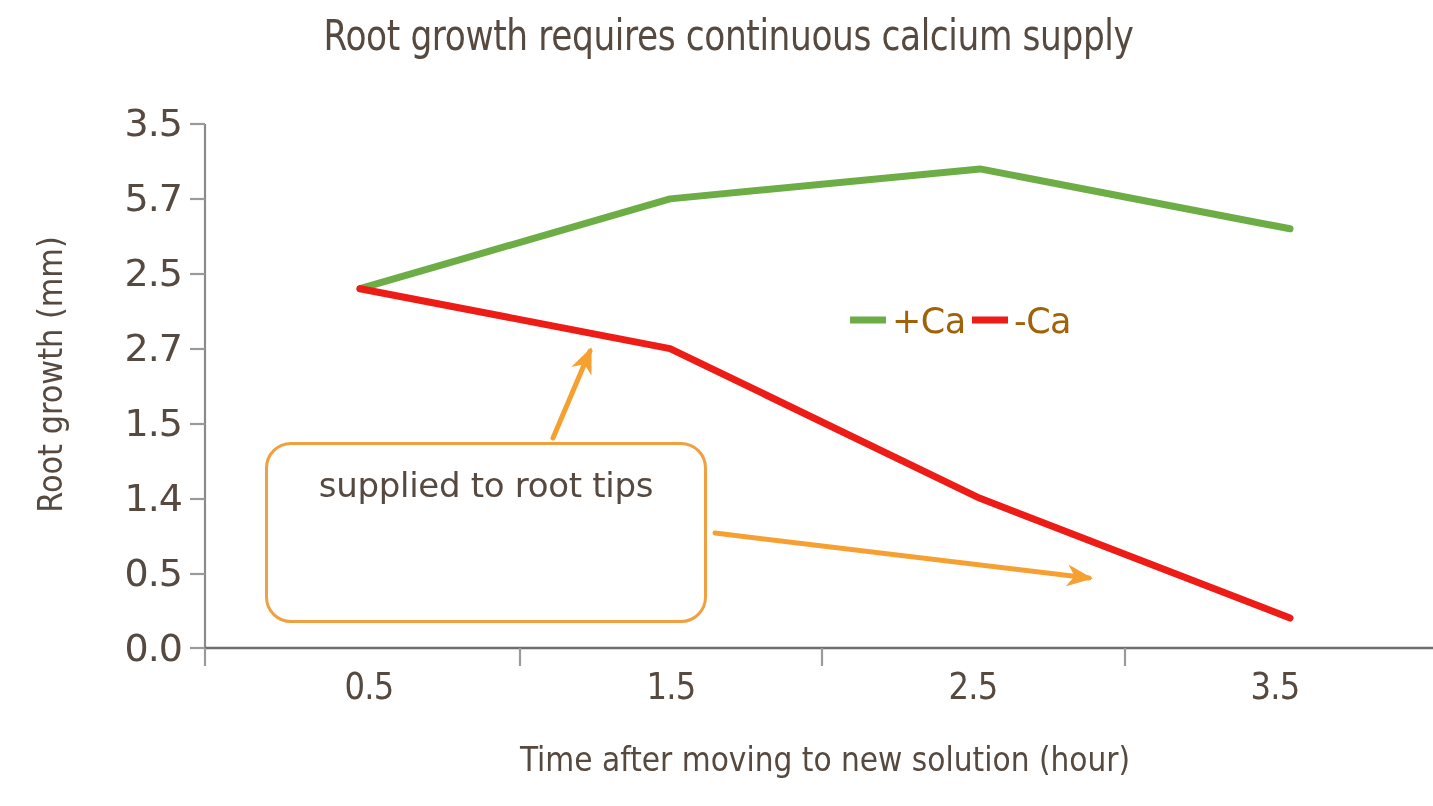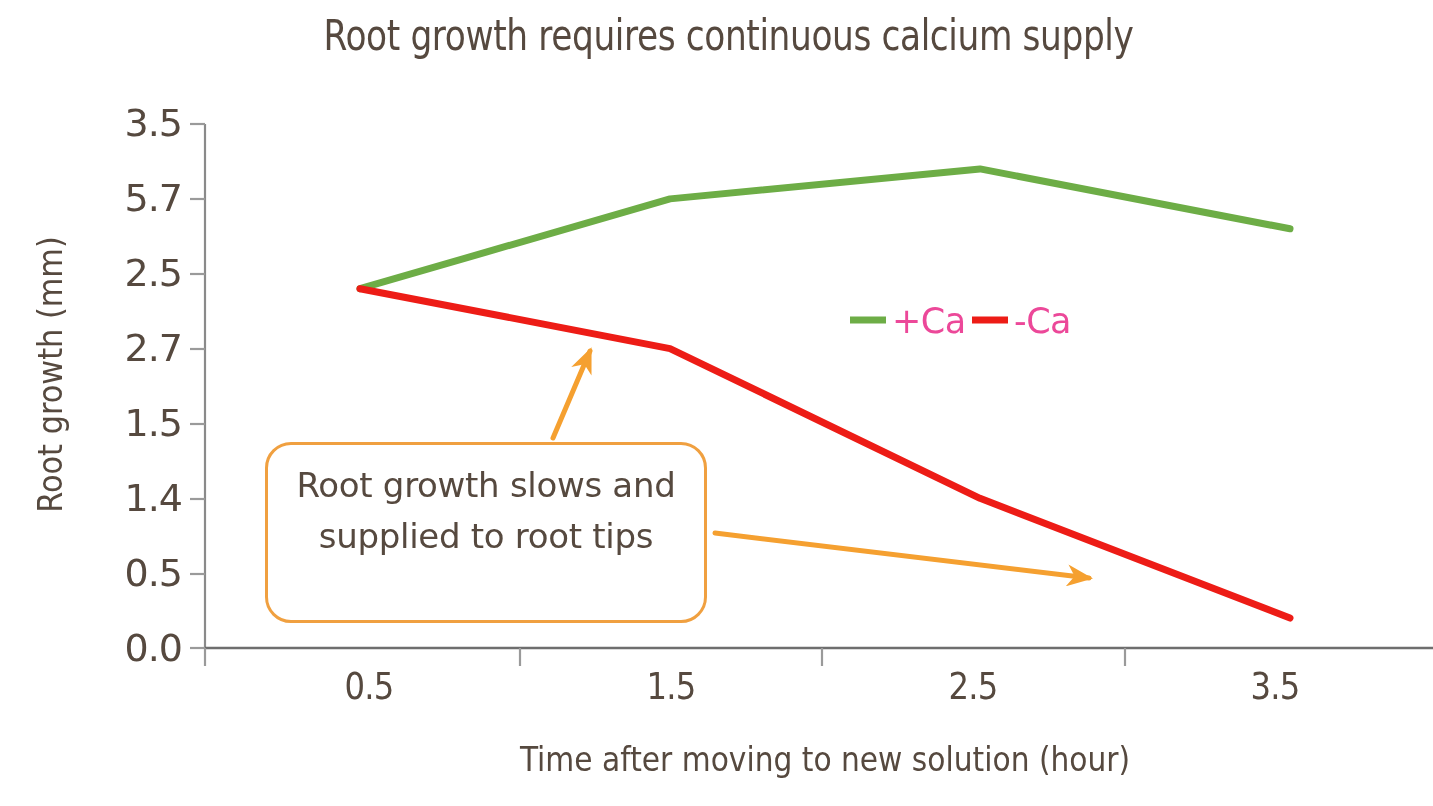--- a/index.html
+++ b/index.html
@@ -88,21 +88,21 @@
     font-size: 38px;
     color: #56493f;
     letter-spacing: -1px;
     transform: scaleX(0.85);
     transform-origin: 50% 50%;
   }
 
   .legend-label {
     position: absolute;
     font-size: 35px;
-    color: #ec4899;
+    color: #a16207;
     letter-spacing: -0.5px;
     white-space: nowrap;
   }
 
   .callout-box {
     position: absolute;
     left: 253px;
     top: 442px;
     width: 442px;
     height: 181px;
@@ -194,20 +194,19 @@
       <marker id="arrowhead-orange" markerWidth="5.2" markerHeight="4.4" refX="4.4" refY="2.2" orient="auto" markerUnits="strokeWidth">
         <path d="M0,0 L5.2,2.2 L0,4.4 L1.5,2.2 Z" fill="#F5A030"></path>
       </marker>
     </defs>
     <line x1="541" y1="438" x2="578" y2="351" stroke="#F5A030" stroke-width="5" marker-end="url(#arrowhead-orange)" stroke-linecap="round"></line>
     <line x1="703" y1="533" x2="1077" y2="578" stroke="#F5A030" stroke-width="5" marker-end="url(#arrowhead-orange)" stroke-linecap="round"></line>
   </svg>
 
   <div class="callout-box"></div>
   <div class="callout-text">
-    <span class="ln">Root growth slows and</span>
     <span class="ln">supplied to root tips</span>
   </div>
 
   <div class="legend-label" style="left:880px; top:301px">+Ca</div>
   <div class="legend-label" style="left:1002px; top:301px">-Ca</div>
 
 </div>
 
 </body></html>

